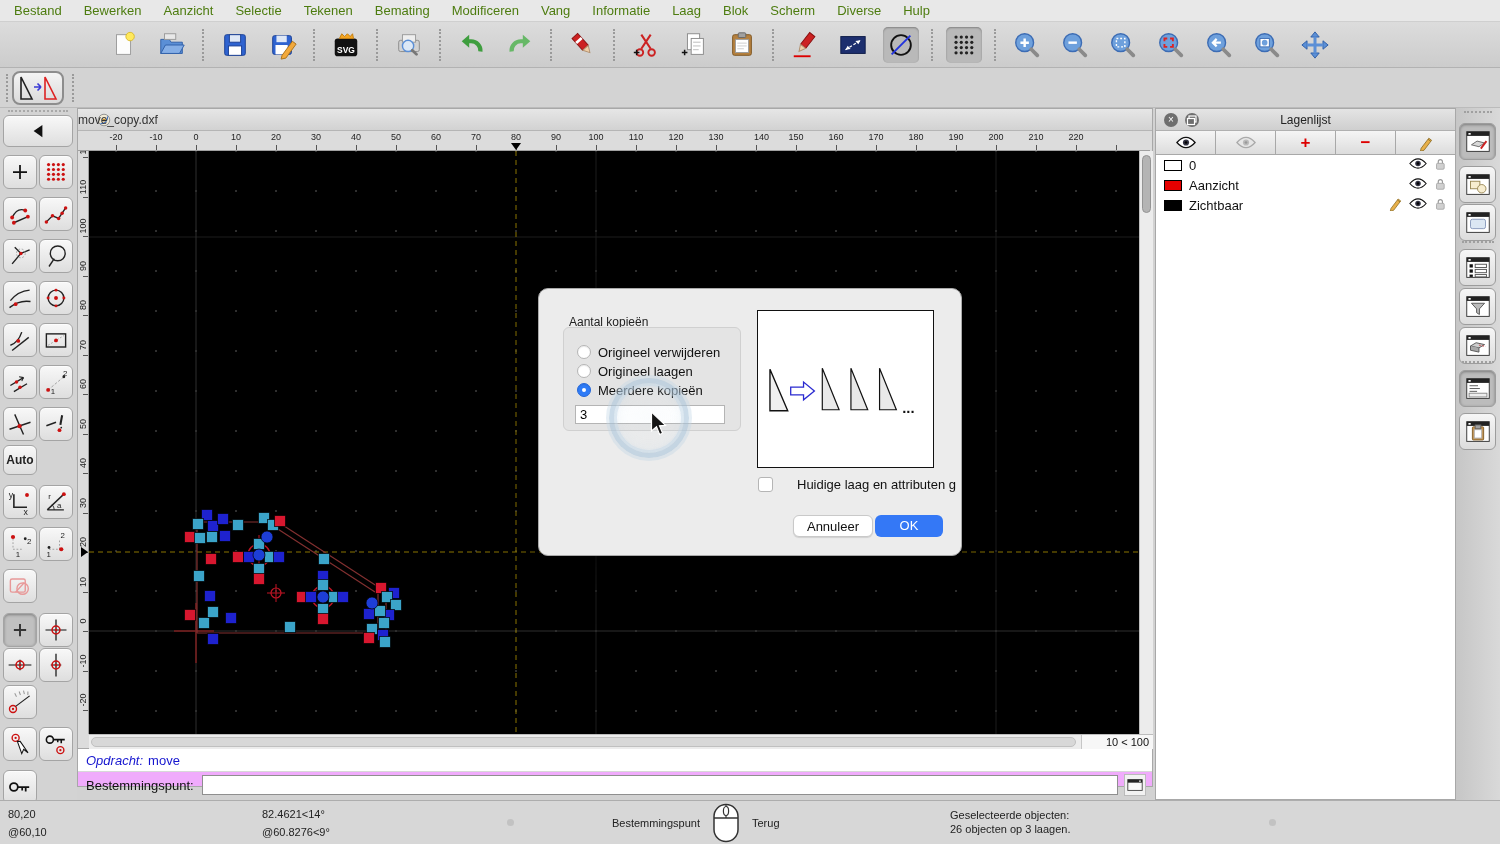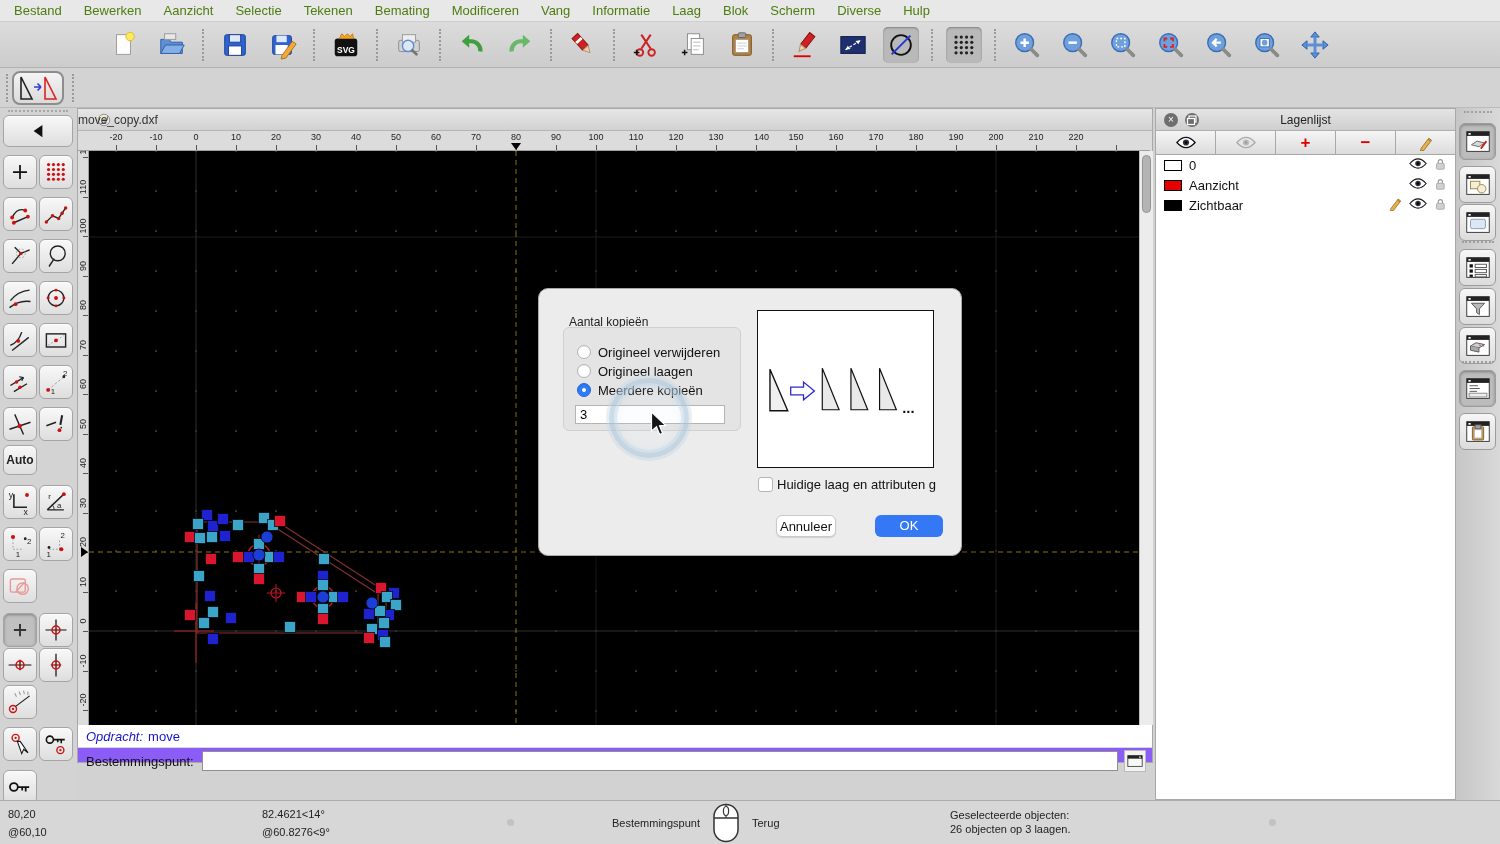--- a/index.html
+++ b/index.html
@@ -44,21 +44,21 @@
 #vmarker{position:absolute;right:0;width:0;height:0;border-top:5px solid transparent;border-bottom:5px solid transparent;border-left:7px solid #000}
 #canvas{position:absolute;left:11px;top:42px;width:1050px;height:583px;background:#000;overflow:hidden;
  background-image:radial-gradient(circle,#2f2f2f 1px,transparent 1.3px);background-size:40px 40px;background-position:7px -20px}
 #drawing-svg{position:absolute;left:0;top:0}
 #vscroll{position:absolute;left:1061px;top:42px;width:14px;height:583px;background:#ececec;border-left:1px solid #bdbdbd}
 #vscroll-handle{position:absolute;left:2px;top:4px;width:9px;height:58px;background:#b4b4b4;border:1px solid #949494;border-radius:5px}
 #hscroll{position:absolute;left:11px;top:625px;width:1064px;height:15px;background:#ececec;border-top:1px solid #bdbdbd;display:flex}
 #hscroll-handle{position:absolute;left:2px;top:2px;width:985px;height:10px;background:#d8d8d8;border:1px solid #c0c0c0;border-radius:5px}
 #grid-status{position:absolute;right:0;top:0;width:72px;height:14px;background:#f7f7f7;border-left:1px solid #c6c6c6;font-size:11px;text-align:right;padding-right:4px;line-height:14px;color:#111}
 
-#cmdarea{position:absolute;left:77px;top:725px;width:1076px;height:38px;background:#8b5cf6;border:1px solid #a8a8a8;border-top:none}
+#cmdarea{position:absolute;left:77px;top:749px;width:1076px;height:38px;background:#f0abfc;border:1px solid #a8a8a8;border-top:none}
 #cmd-history{position:absolute;left:0;top:0;width:1074px;height:23px;background:#fff;border-bottom:1px solid #d8d8d8;display:flex;align-items:center;padding-left:8px;color:#1515cf}
 #cmd-history .pfx{font-style:italic;margin-right:5px}
 #cmd-row{position:absolute;left:0;top:23px;width:1074px;height:26px;display:flex;align-items:center;padding-left:8px}
 #cmd-label{font-size:13px;color:#111;margin-right:8px;white-space:nowrap}
 #cmd-input{flex:1;height:20px;background:#fff;border:1px solid #8f8f8f;font-size:13px;padding:0 4px;font-family:"Liberation Sans",sans-serif}
 #cmd-winbtn{width:22px;height:22px;margin:0 6px 0 6px;background:#f2f2f2;border:1px solid #bbb;display:flex;align-items:center;justify-content:center}
 
 #statusbar{position:absolute;left:0;top:800px;width:1500px;height:44px;background:#d7d7d7;border-top:1px solid #adadad;font-size:11px;color:#222}
 .sb-dot{position:absolute;width:7px;height:7px;border-radius:50%;background:#c2c2c2}
 
@@ -85,25 +85,25 @@
 #dialog{position:absolute;left:538px;top:288px;width:424px;height:268px;background:#ececec;border:1px solid #a9a9a9;border-radius:10px;box-shadow:0 18px 45px rgba(0,0,0,.45),0 2px 8px rgba(0,0,0,.25)}
 #dlg-grouplabel{position:absolute;left:30px;top:26px;font-size:12px;color:#222}
 #dlg-groupbox{position:absolute;left:24px;top:38px;width:178px;height:104px;background:#e4e4e4;border:1px solid #d0d0d0;border-radius:6px}
 .dlg-radio-row{position:absolute;left:38px;height:16px;display:flex;align-items:center;gap:7px}
 .radio{width:14px;height:14px;border-radius:50%;background:#fff;border:1px solid #b5b5b5;box-shadow:inset 0 1px 1px rgba(0,0,0,.08)}
 .radio.sel{background:#2f7cf7;border-color:#2567d8;position:relative}
 .radio.sel::after{content:"";position:absolute;left:4px;top:4px;width:4px;height:4px;border-radius:50%;background:#fff}
 .dlg-radio-row .rlabel{font-size:13px;color:#111;white-space:nowrap}
 #dlg-copies{position:absolute;left:36px;top:116px;width:150px;height:19px;background:#fff;border:1px solid #b4b4b4;font-size:13px;padding:0 4px;font-family:"Liberation Sans",sans-serif}
 #dlg-preview{position:absolute;left:218px;top:21px;width:177px;height:158px;background:#fff;border:1px solid #111}
-#dlg-checkrow{position:absolute;left:219px;top:188px;display:flex;align-items:flex-start;gap:4px}
+#dlg-checkrow{position:absolute;left:219px;top:188px;display:flex;align-items:flex-start;gap:24px}
 #dlg-checkbox{width:15px;height:15px;background:#fff;border:1px solid #b5b5b5;border-radius:3px}
 #dlg-checklabel{font-size:13px;color:#111;white-space:nowrap}
 .dlg-btn{position:absolute;top:226px;height:22px;border-radius:6px;font-size:13px;text-align:center;line-height:22px}
-#dlg-cancel{left:237px;width:60px;background:#fff;border:1px solid #c9c9c9;box-shadow:0 1px 1px rgba(0,0,0,.12);color:#111}
+#dlg-cancel{left:254px;width:80px;background:#fff;border:1px solid #c9c9c9;box-shadow:0 1px 1px rgba(0,0,0,.12);color:#111}
 #dlg-ok{left:336px;width:68px;background:#3478f6;color:#fff}
 
 #click-ring{position:absolute;left:609px;top:378px;width:80px;height:80px;border-radius:50%;border:5px solid rgba(170,196,218,.6);box-shadow:0 0 0 3px rgba(195,214,231,.4),inset 0 0 0 3px rgba(195,214,231,.45),inset 0 0 12px rgba(180,205,225,.35);background:radial-gradient(circle,rgba(215,230,242,.12),rgba(215,230,242,.02))}
 #cursor{position:absolute;left:650px;top:411px;width:18px;height:27px}
 </style>
 </head>
 <body>
 
 <div id="menubar">
     <div class="mi">Bestand</div>

